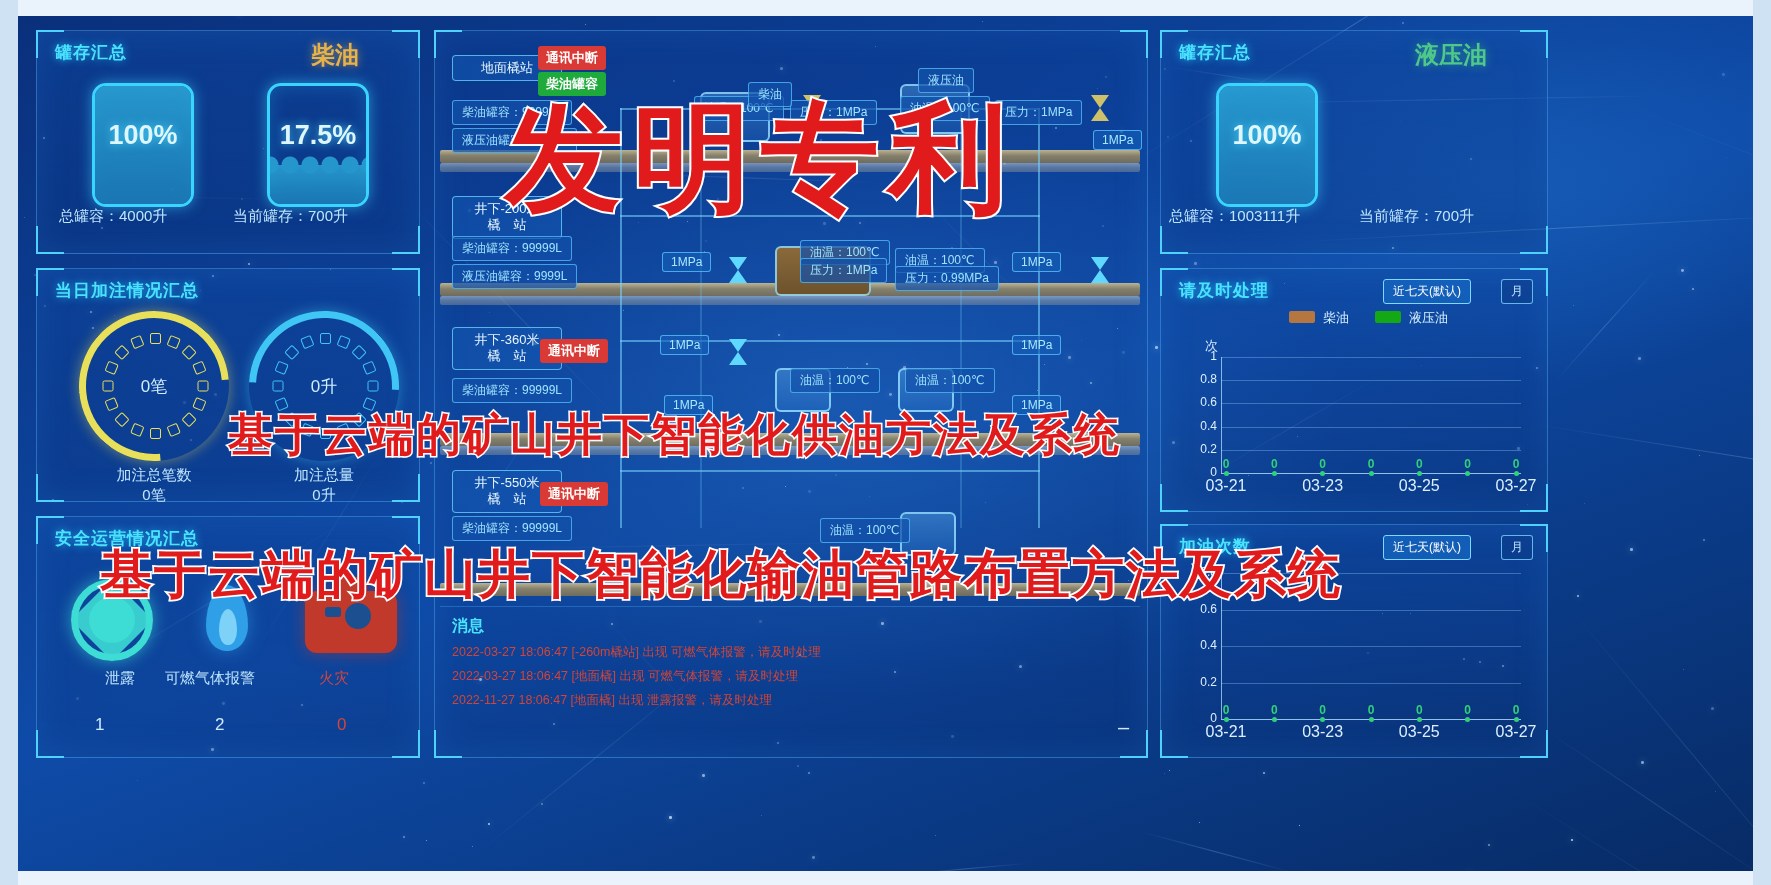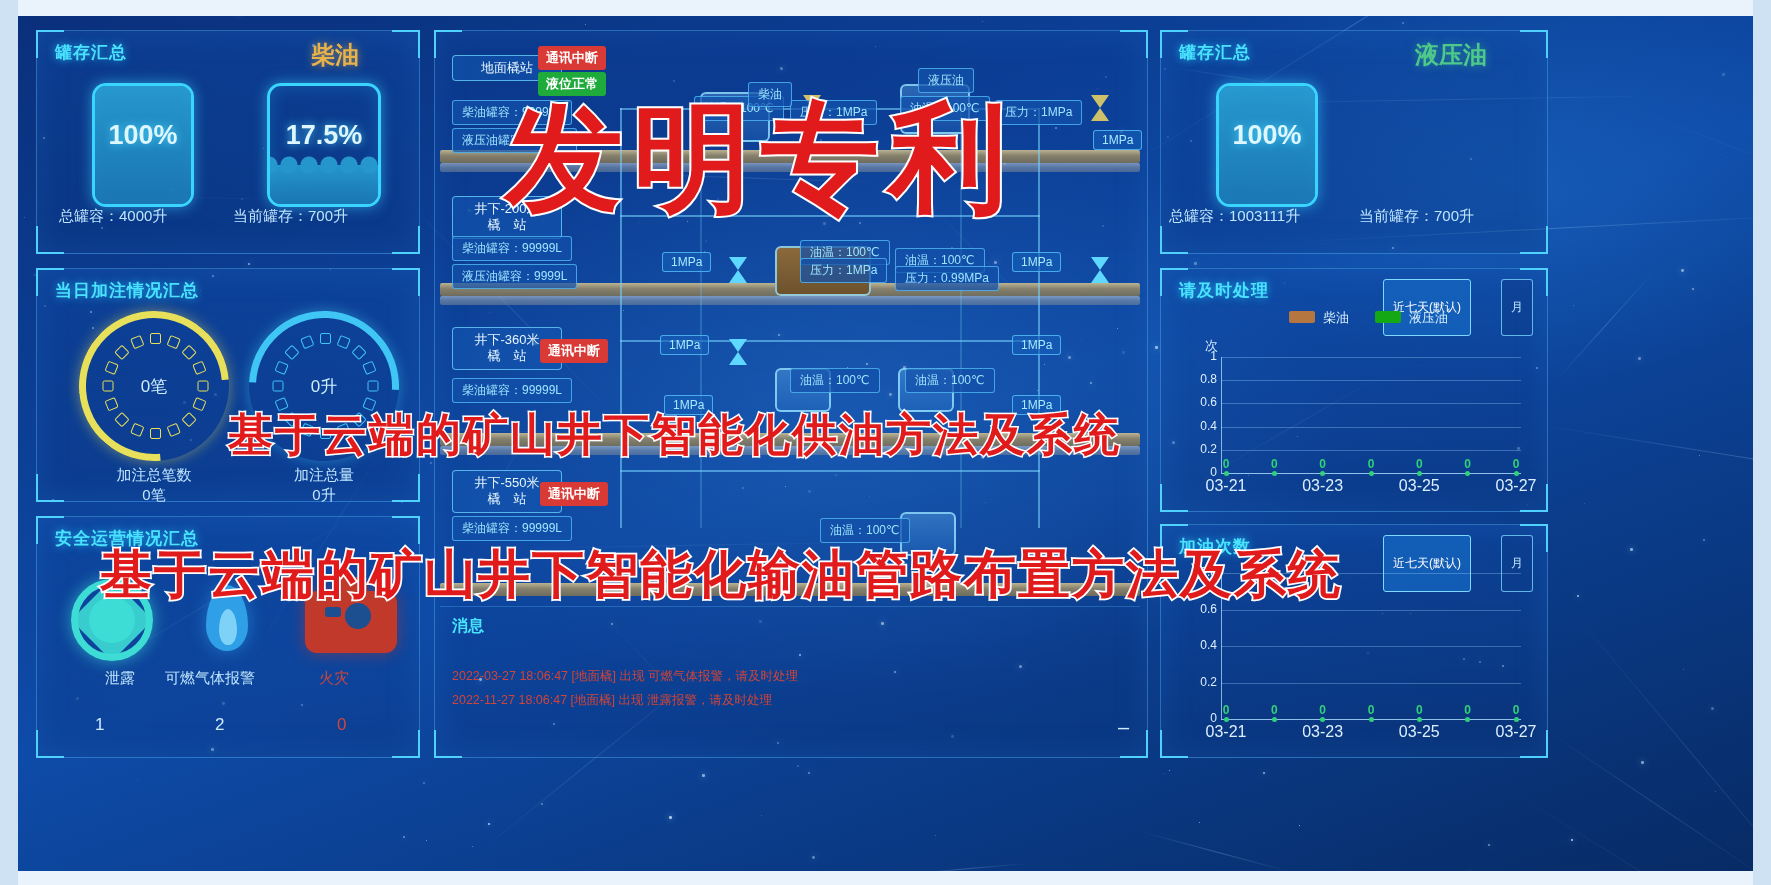--- a/index.html
+++ b/index.html
@@ -78,21 +78,21 @@
   .valve{position:absolute;width:0;height:0;}
   .valve:before,.valve:after{content:"";position:absolute;left:-9px;width:0;height:0;border-left:9px solid transparent;border-right:9px solid transparent;}
   .valve:before{top:-13px;border-top:13px solid #cfc06a;}
   .valve:after{top:0;border-bottom:13px solid #cfc06a;}
   .valve.cyan:before{border-top-color:#5fd8ff;} .valve.cyan:after{border-bottom-color:#5fd8ff;}
 
   
   .msgline{position:absolute;color:#e2452f;font-size:12.5px;white-space:nowrap;opacity:.92;}
 
   
-  .btn{position:absolute;padding:19px 9px;border:1px solid rgba(120,215,255,.8);border-radius:3px;
+  .btn{position:absolute;padding:3px 9px;border:1px solid rgba(120,215,255,.8);border-radius:3px;
        background:rgba(12,60,140,.55);color:#bfe9ff;font-size:12px;white-space:nowrap;}
   .legend-sw{position:absolute;width:26px;height:12px;border-radius:2px;}
   .legend-tx{position:absolute;color:#d8f1ff;font-size:13px;}
   .axis-y-name{position:absolute;color:#cfeaff;font-size:13px;}
   .tick-y{position:absolute;color:#dcefff;font-size:12px;text-align:right;}
   .tick-x{position:absolute;color:#dcefff;font-size:16px;text-align:center;}
   .gridline{position:absolute;height:1px;background:rgba(150,205,255,.35);}
   .axisline{position:absolute;background:rgba(175,220,255,.75);}
   .dotlabel{position:absolute;color:#31d07a;font-size:12px;font-weight:bold;text-align:center;}
   .dot{position:absolute;width:5px;height:5px;border-radius:50%;background:#31d07a;}
@@ -326,21 +326,21 @@
     <div class="corner-bl"></div>
     <div class="ptitle">罐存汇总</div>
     <div class="ptitle-r" style="color:#e8b24a;text-shadow:0 0 10px rgba(232,178,74,.6);">柴油</div>
 
     <div class="tankbox" style="left:55px;top:52px;">
       <div class="tankfill" style="height:100%;"></div>
       <div class="tankpct">100%</div>
     </div>
     <div class="tcap" style="left:22px;top:176px;">总罐容：4000升</div>
 
-    <div class="tankbox" style="left:230px;top:52px;padding-left:12px;">
+    <div class="tankbox" style="left:230px;top:52px;">
       <div class="tankfill wavy" style="height:33%;"></div>
       <div class="tankpct">17.5%</div>
     </div>
     <div class="tcap" style="left:196px;top:176px;">当前罐存：700升</div>
   </div>
 
   <div class="panel" style="left:36px;top:268px;width:382px;height:232px;">
     <div class="corner-tr"></div>
     <div class="corner-bl"></div>
     <div class="ptitle">当日加注情况汇总</div>
@@ -489,41 +489,42 @@
       <div class="mpa" style="position:absolute;left:664px;top:395px;">1MPa</div>
       <div class="mpa" style="position:absolute;left:1012px;top:395px;">1MPa</div>
     </div>
   <div id="center-tanklabels">
       <div class="chip" style="position:absolute;left:748px;top:82px;color:#9fe4ff;">柴油</div>
       <div class="chip" style="position:absolute;left:918px;top:68px;color:#9fe4ff;">液压油</div>
     </div>
 
   <div class="stationname" style="left:452px;top:55px;width:88px;">地面橇站</div>
   <div class="badge" style="left:538px;top:46px;background:#d93a35;">通讯中断</div>
-  <div class="badge" style="left:538px;top:72px;background:#1faa3c;">液位正常</div>
+  <div class="badge" style="left:538px;top:72px;background:#1faa3c;">柴油罐容</div>
   <div class="chip" style="left:452px;top:100px;">柴油罐容：99999L</div>
   <div class="chip" style="left:452px;top:128px;">液压油罐容：9999L</div>
 
   <div class="stationname" style="left:452px;top:196px;width:88px;">井下-200米
 橇　站</div>
   <div class="chip" style="left:452px;top:236px;">柴油罐容：99999L</div>
   <div class="chip" style="left:452px;top:264px;">液压油罐容：9999L</div>
 
   <div class="stationname" style="left:452px;top:327px;width:88px;">井下-360米
 橇　站</div>
   <div class="badge" style="left:540px;top:339px;background:#d93a35;">通讯中断</div>
   <div class="chip" style="left:452px;top:378px;">柴油罐容：99999L</div>
 
   <div class="stationname" style="left:452px;top:470px;width:88px;">井下-550米
 橇　站</div>
   <div class="badge" style="left:540px;top:482px;background:#d93a35;">通讯中断</div>
   <div class="chip" style="left:452px;top:516px;">柴油罐容：99999L</div>
 
   <div style="position:absolute;left:440px;top:606px;width:700px;height:146px;border-top:1px solid rgba(90,190,255,.28);"></div>
   <div style="position:absolute;left:452px;top:616px;color:#49e3ff;font-size:16px;font-weight:bold;">消息</div>
+  <div class="msgline" style="left:452px;top:644px;">2022-03-27 18:06:47 [-260m橇站] 出现 可燃气体报警，请及时处理</div>
   <div class="msgline" style="left:452px;top:668px;">2022-03-27 18:06:47 [地面橇] 出现 可燃气体报警，请及时处理</div>
   <div class="msgline" style="left:452px;top:692px;">2022-11-27 18:06:47 [地面橇] 出现 泄露报警，请及时处理</div>
   <div class="minus" style="left:1118px;top:716px;">–</div>
 
   <div class="panel" style="left:1160px;top:30px;width:386px;height:222px;">
     <div class="corner-tr"></div>
     <div class="corner-bl"></div>
     <div class="ptitle">罐存汇总</div>
     <div class="ptitle-r" style="color:#4ec98a;text-shadow:0 0 10px rgba(78,201,138,.5);">液压油</div>
 

